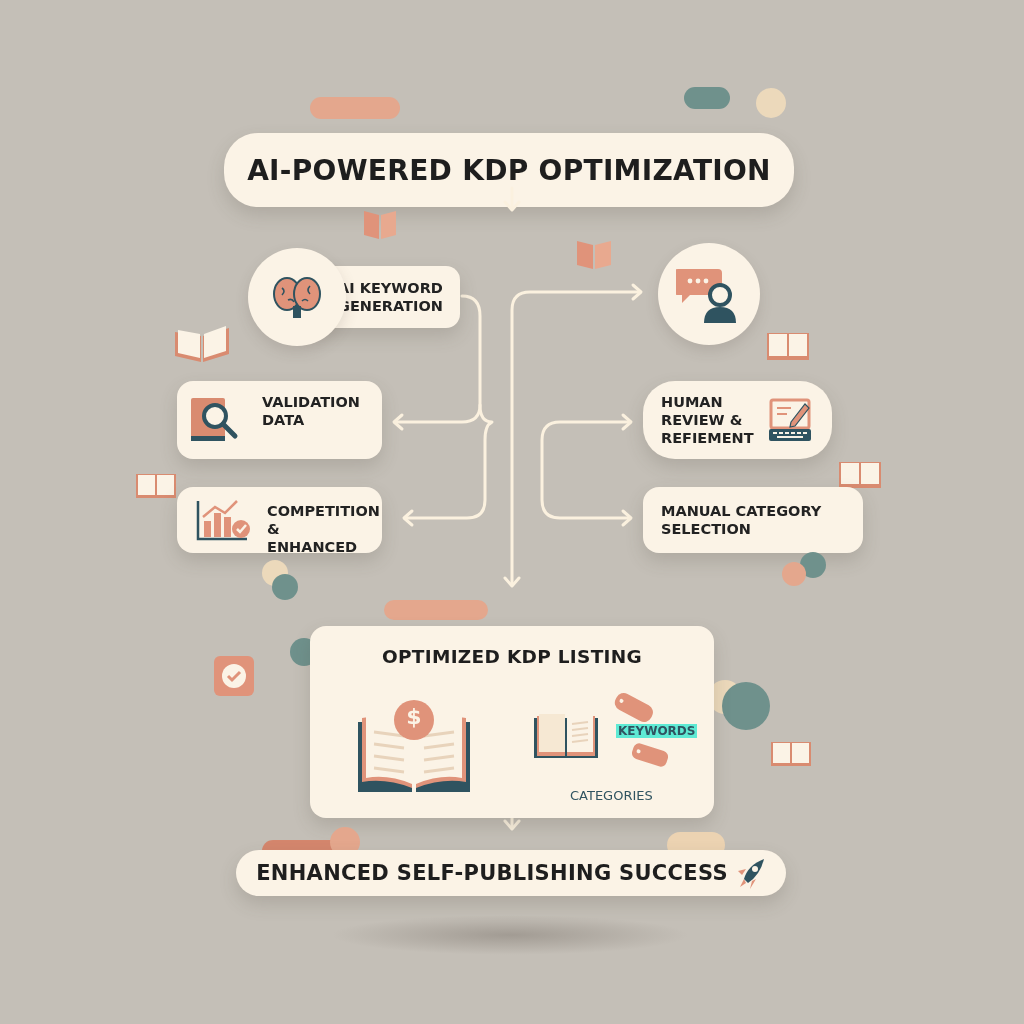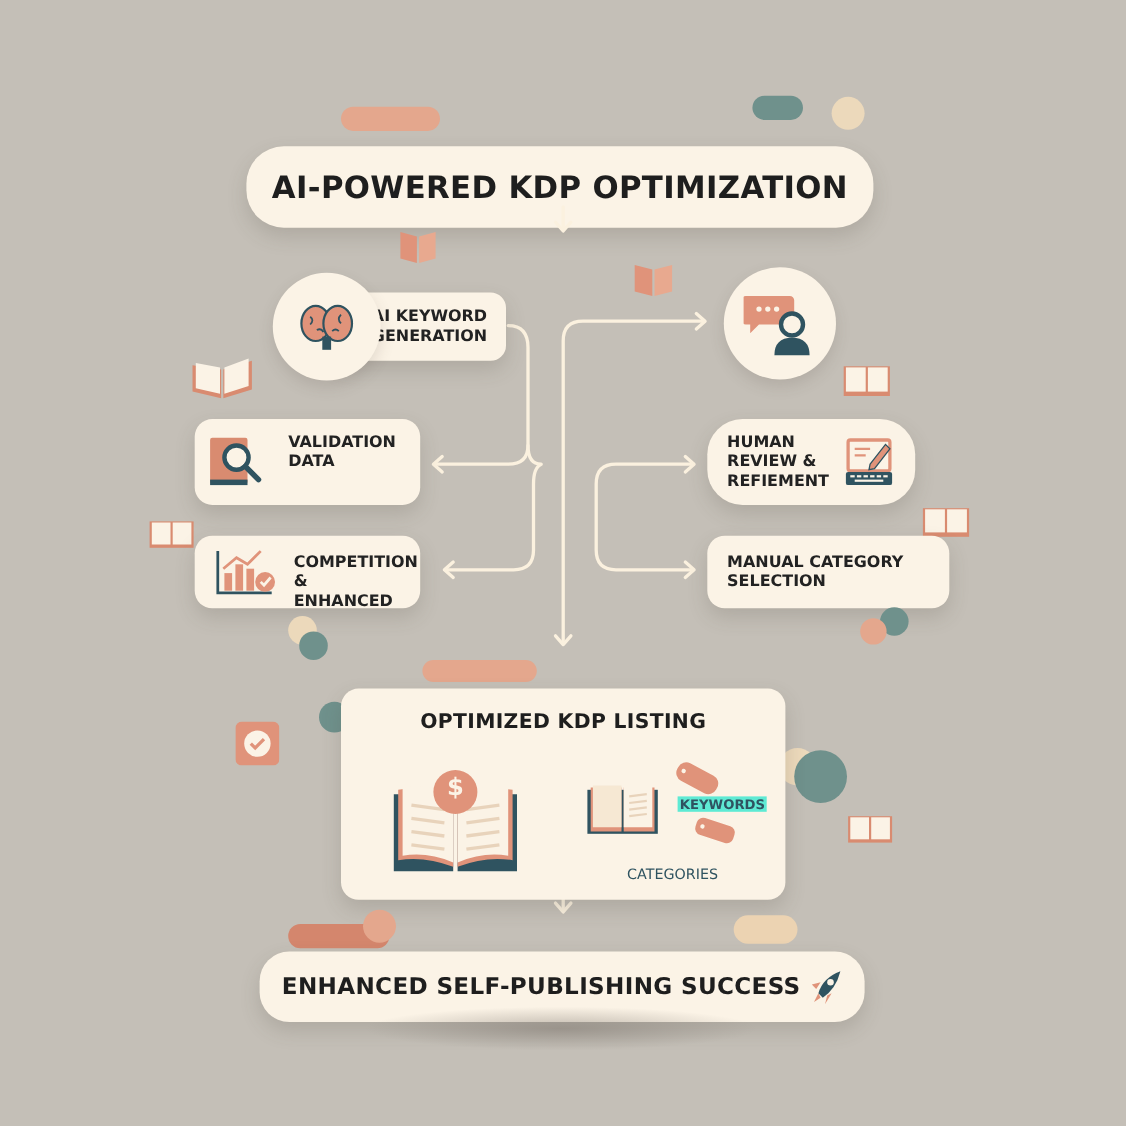--- a/index.html
+++ b/index.html
@@ -232,21 +232,21 @@
         <rect x="4" y="7" width="36" height="16" rx="6" fill="#e0937a"></rect>
         <circle cx="10" cy="15" r="2" fill="#fbf3e6"></circle>
       </g>
     </svg>
   <div class="abs" style="left:260px;top:150px;font-size:13px;color:#2f5360;margin-top:12px;">CATEGORIES</div>
 </div>
 
 <div class="deco" style="left:262px;top:840px;width:92px;height:22px;background:#d4866d;"></div>
 <div class="circle" style="left:330px;top:827px;width:30px;height:30px;background:#e4a78d;"></div>
 <div class="deco" style="left:667px;top:832px;width:58px;height:26px;background:#ecd3b2;"></div>
-<div class="card pill" style="left:236px;top:850px;width:550px;height:64px;border-radius:27px;display:flex;align-items:center;justify-content:center;gap:10px;margin-top:15px;">
+<div class="card pill" style="left:236px;top:850px;width:550px;height:46px;border-radius:27px;display:flex;align-items:center;justify-content:center;gap:10px;">
   <span class="title-text" style="font-size:21px;">ENHANCED SELF-PUBLISHING SUCCESS</span>
   <svg width="28" height="32" viewBox="0 0 28 32">
     <path d="M8,26 L2,30 L6,22z" fill="#e0937a"></path>
     <path d="M4,18 L0,14 L8,12z" fill="#e0937a"></path>
     <path d="M14,24 L12,32 L18,22z" fill="#e0937a"></path>
     <path d="M6,22 Q10,8 26,2 Q22,18 10,26z" fill="#2f5360"></path>
     <circle cx="17" cy="12" r="3" fill="#fbf3e6"></circle>
   </svg>
 </div>
 <div class="floor-shadow"></div>

